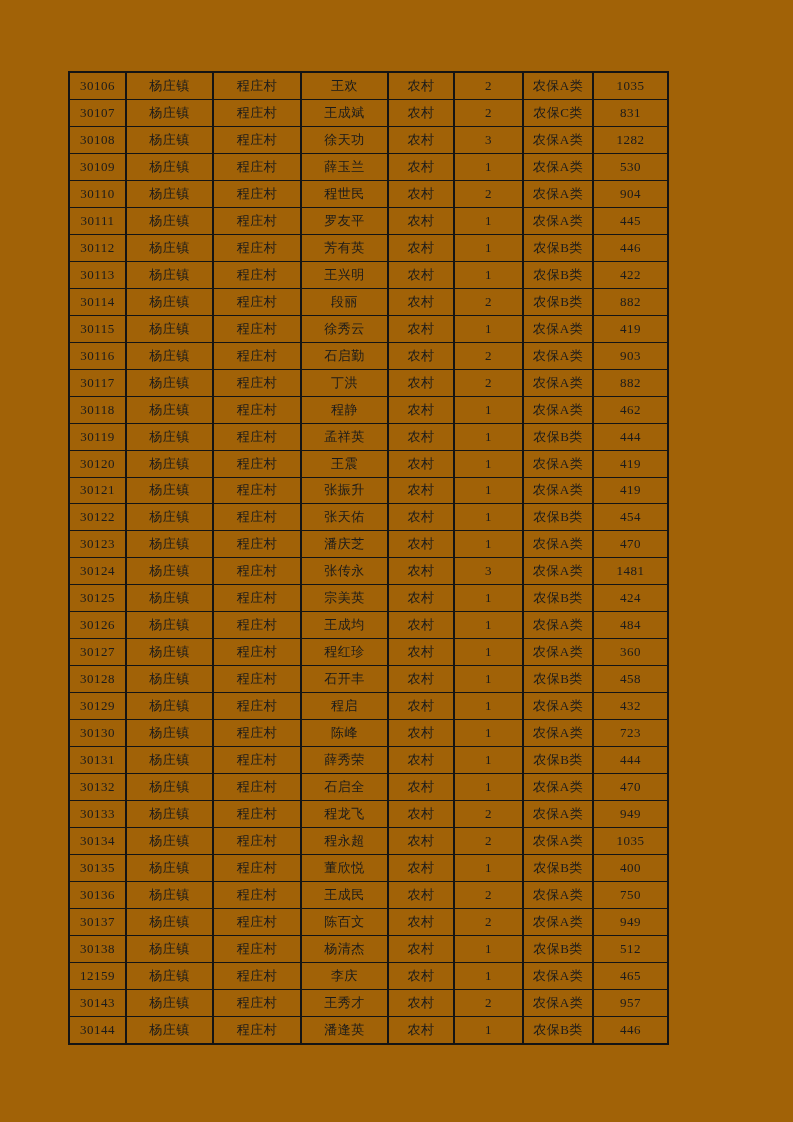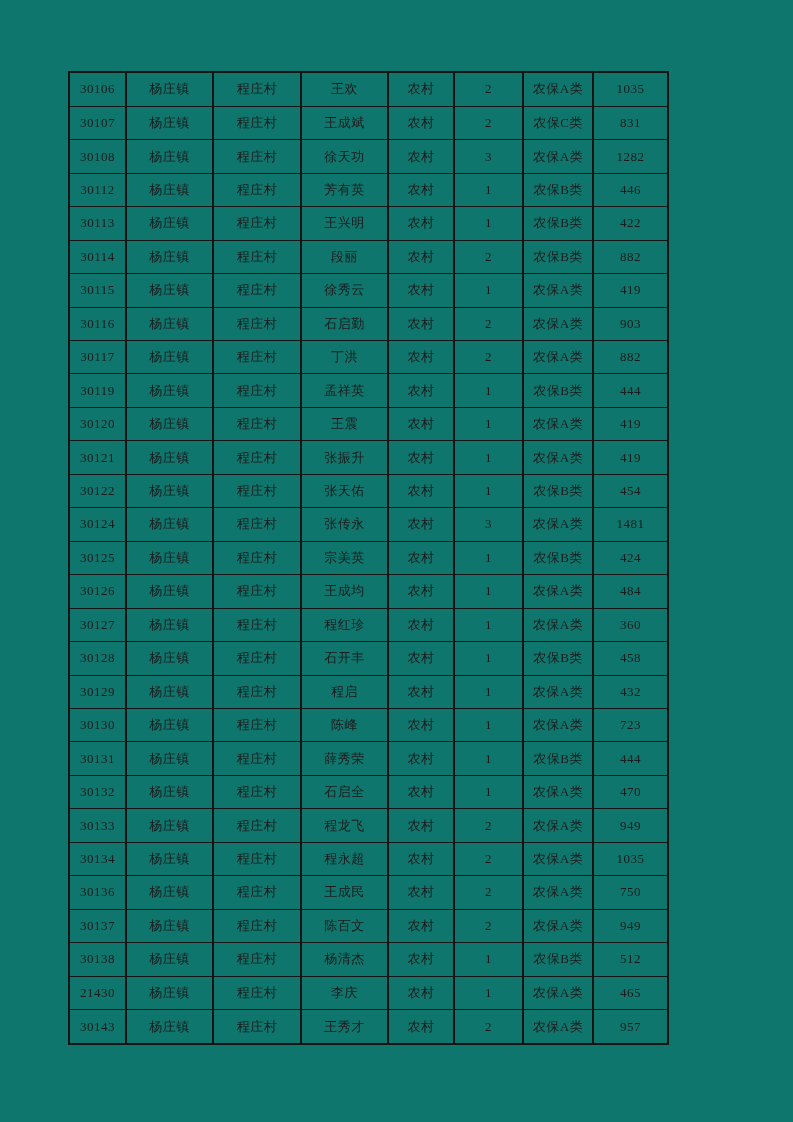--- a/index.html
+++ b/index.html
@@ -4,21 +4,21 @@
 <style>
   html, body {
     margin: 0;
     padding: 0;
     background: #ffffff;
   }
   .page {
     position: relative;
     width: 793px;
     height: 1122px;
-    background: #0f766e;
+    background: #a16207;
     overflow: hidden;
     font-family: "Liberation Serif", "DejaVu Serif", serif;
   }
   table.roster {
     position: absolute;
     left: 68px;
     top: 71px;
     width: 600px;
     height: 974px;
     border-collapse: collapse;
@@ -88,20 +88,50 @@
           <td>30108</td>
           <td>杨庄镇</td>
           <td>程庄村</td>
           <td>徐天功</td>
           <td>农村</td>
           <td>3</td>
           <td>农保A类</td>
           <td>1282</td>
         </tr>
         <tr>
+          <td>30109</td>
+          <td>杨庄镇</td>
+          <td>程庄村</td>
+          <td>薛玉兰</td>
+          <td>农村</td>
+          <td>1</td>
+          <td>农保A类</td>
+          <td>530</td>
+        </tr>
+        <tr>
+          <td>30110</td>
+          <td>杨庄镇</td>
+          <td>程庄村</td>
+          <td>程世民</td>
+          <td>农村</td>
+          <td>2</td>
+          <td>农保A类</td>
+          <td>904</td>
+        </tr>
+        <tr>
+          <td>30111</td>
+          <td>杨庄镇</td>
+          <td>程庄村</td>
+          <td>罗友平</td>
+          <td>农村</td>
+          <td>1</td>
+          <td>农保A类</td>
+          <td>445</td>
+        </tr>
+        <tr>
           <td>30112</td>
           <td>杨庄镇</td>
           <td>程庄村</td>
           <td>芳有英</td>
           <td>农村</td>
           <td>1</td>
           <td>农保B类</td>
           <td>446</td>
         </tr>
         <tr>
@@ -148,20 +178,30 @@
           <td>30117</td>
           <td>杨庄镇</td>
           <td>程庄村</td>
           <td>丁洪</td>
           <td>农村</td>
           <td>2</td>
           <td>农保A类</td>
           <td>882</td>
         </tr>
         <tr>
+          <td>30118</td>
+          <td>杨庄镇</td>
+          <td>程庄村</td>
+          <td>程静</td>
+          <td>农村</td>
+          <td>1</td>
+          <td>农保A类</td>
+          <td>462</td>
+        </tr>
+        <tr>
           <td>30119</td>
           <td>杨庄镇</td>
           <td>程庄村</td>
           <td>孟祥英</td>
           <td>农村</td>
           <td>1</td>
           <td>农保B类</td>
           <td>444</td>
         </tr>
         <tr>
@@ -188,20 +228,30 @@
           <td>30122</td>
           <td>杨庄镇</td>
           <td>程庄村</td>
           <td>张天佑</td>
           <td>农村</td>
           <td>1</td>
           <td>农保B类</td>
           <td>454</td>
         </tr>
         <tr>
+          <td>30123</td>
+          <td>杨庄镇</td>
+          <td>程庄村</td>
+          <td>潘庆芝</td>
+          <td>农村</td>
+          <td>1</td>
+          <td>农保A类</td>
+          <td>470</td>
+        </tr>
+        <tr>
           <td>30124</td>
           <td>杨庄镇</td>
           <td>程庄村</td>
           <td>张传永</td>
           <td>农村</td>
           <td>3</td>
           <td>农保A类</td>
           <td>1481</td>
         </tr>
         <tr>
@@ -298,20 +348,30 @@
           <td>30134</td>
           <td>杨庄镇</td>
           <td>程庄村</td>
           <td>程永超</td>
           <td>农村</td>
           <td>2</td>
           <td>农保A类</td>
           <td>1035</td>
         </tr>
         <tr>
+          <td>30135</td>
+          <td>杨庄镇</td>
+          <td>程庄村</td>
+          <td>董欣悦</td>
+          <td>农村</td>
+          <td>1</td>
+          <td>农保B类</td>
+          <td>400</td>
+        </tr>
+        <tr>
           <td>30136</td>
           <td>杨庄镇</td>
           <td>程庄村</td>
           <td>王成民</td>
           <td>农村</td>
           <td>2</td>
           <td>农保A类</td>
           <td>750</td>
         </tr>
         <tr>
@@ -328,34 +388,44 @@
           <td>30138</td>
           <td>杨庄镇</td>
           <td>程庄村</td>
           <td>杨清杰</td>
           <td>农村</td>
           <td>1</td>
           <td>农保B类</td>
           <td>512</td>
         </tr>
         <tr>
-          <td>21430</td>
+          <td>12159</td>
           <td>杨庄镇</td>
           <td>程庄村</td>
           <td>李庆</td>
           <td>农村</td>
           <td>1</td>
           <td>农保A类</td>
           <td>465</td>
         </tr>
         <tr>
           <td>30143</td>
           <td>杨庄镇</td>
           <td>程庄村</td>
           <td>王秀才</td>
           <td>农村</td>
           <td>2</td>
           <td>农保A类</td>
           <td>957</td>
+        </tr>
+        <tr>
+          <td>30144</td>
+          <td>杨庄镇</td>
+          <td>程庄村</td>
+          <td>潘逢英</td>
+          <td>农村</td>
+          <td>1</td>
+          <td>农保B类</td>
+          <td>446</td>
         </tr>
       </tbody>
   </table>
 </div>
 
 </body></html>

